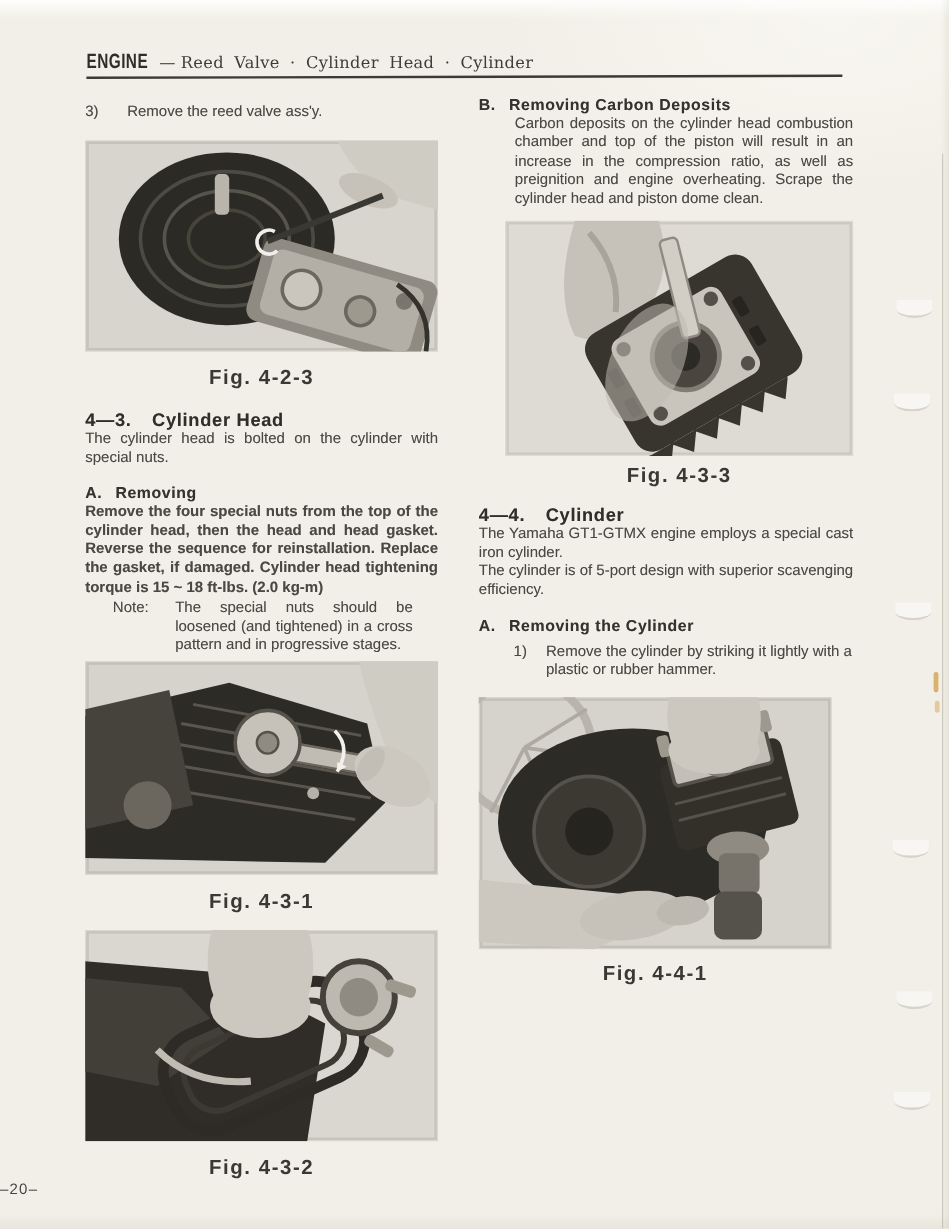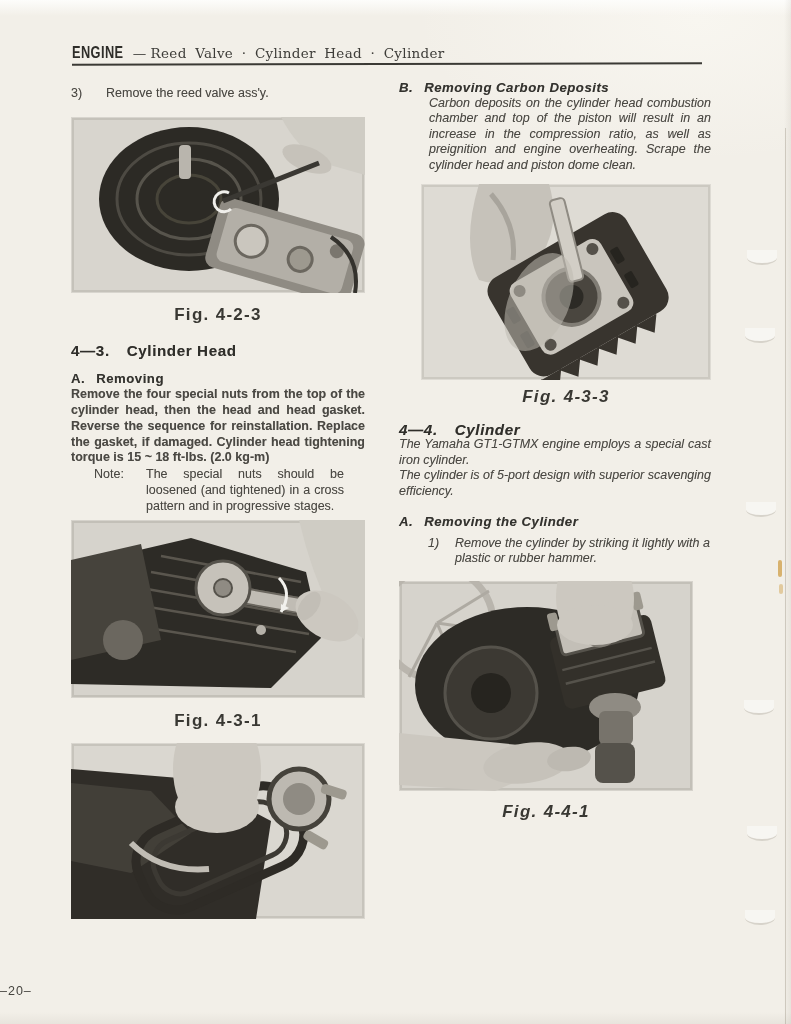--- a/index.html
+++ b/index.html
@@ -28,21 +28,21 @@
     color:#2e2d29;transform:scale(.8,1.08);transform-origin:left bottom;margin-right:-8px;}
   .hdr-sep{font-family:"DejaVu Serif",serif;font-size:13.5px;color:#3d3c38;}
   .topics{font-family:"DejaVu Serif",serif;font-size:13.5px;color:#3d3c38;
     word-spacing:4px;letter-spacing:.3px;text-align:center;}
   .rule{position:absolute;left:0;top:19px;width:630px;height:2.4px;
     background:#3b3a35;transform:rotate(-.15deg);}
   
   .col{position:absolute;font-size:12.5px;line-height:15.8px;}
   .col p{margin:0;text-align:justify;text-shadow:0 0 .4px rgba(74,72,67,.35);}
   .col-left{left:71px;top:86px;width:294px;}
-  .col-right{left:399px;top:80px;width:312px;line-height:15.5px;font-style:italic;}
+  .col-right{left:399px;top:80px;width:312px;line-height:15.5px;}
   .step-line{display:flex;text-shadow:0 0 .4px rgba(74,72,67,.35);}
   .step-num{flex:0 0 35px;}
   .step-num-sm{flex:0 0 27px;}
   .step-text{flex:1;}
   figure{margin:0;}
   .photo{display:block;background:#d9d6cf;}
   figcaption{font-weight:700;font-size:17px;letter-spacing:1.3px;
     color:#393833;text-align:center;}
   .sec-title{font-weight:700;font-size:15.2px;letter-spacing:.6px;color:#2f2e2a;
     text-shadow:0 0 .4px rgba(47,46,42,.4);}
@@ -121,20 +121,21 @@
         <path d="M158 76 a10 10 0 1 0 2 16" fill="none" stroke="#f0efeb" stroke-width="3"></path>
         <path d="M260 120 q30 20 24 56" fill="none" stroke="#34322d" stroke-width="4"></path>
       </svg>
       <figcaption class="m-cap1">Fig. 4-2-3</figcaption>
     </figure>
 
     <div class="sec-title m-s43">
       <span class="num">4—3.</span><span>Cylinder Head</span>
     </div>
 
+    <p class="m-intro">The cylinder head is bolted on the cylinder with special nuts.</p>
 
     <div class="sub-title m-subA">
       <span class="num">A.</span><span>Removing</span>
     </div>
 
     <p class="indent m-body">Remove the four special nuts from the top of the cylinder head, then the head and head gasket. Reverse the sequence for reinstallation.  Replace the gasket, if damaged.  Cylinder head tightening torque is 15 ~ 18 ft-lbs.  (2.0 kg-m)</p>
 
     <div class="note-row m-note">
       <span class="note-label">Note:</span>
       <span class="note-text">The special nuts should be loosened (and tightened) in a cross pattern and in progressive stages.</span>
@@ -184,20 +185,21 @@
         <rect x="252" y="40" width="26" height="10" rx="4" transform="rotate(18 252 40)" fill="#9d998f"></rect>
         <rect x="236" y="86" width="26" height="10" rx="4" transform="rotate(30 236 86)" fill="#9d998f"></rect>
         <g fill="#ccc8c0">
           <ellipse cx="120" cy="26" rx="18" ry="42"></ellipse>
           <ellipse cx="148" cy="22" rx="17" ry="46"></ellipse>
           <ellipse cx="174" cy="28" rx="16" ry="40"></ellipse>
           <ellipse cx="146" cy="64" rx="42" ry="26"></ellipse>
         </g>
         <path d="M60 100 q30 30 78 26" fill="none" stroke="#c0bcb4" stroke-width="6"></path>
       </svg>
+      <figcaption class="m-cap32">Fig. 4-3-2</figcaption>
     </figure>
 
   </div>
 
   <div class="col col-right">
 
     <div class="sub-title">
       <span class="num">B.</span><span>Removing Carbon Deposits</span>
     </div>
 

